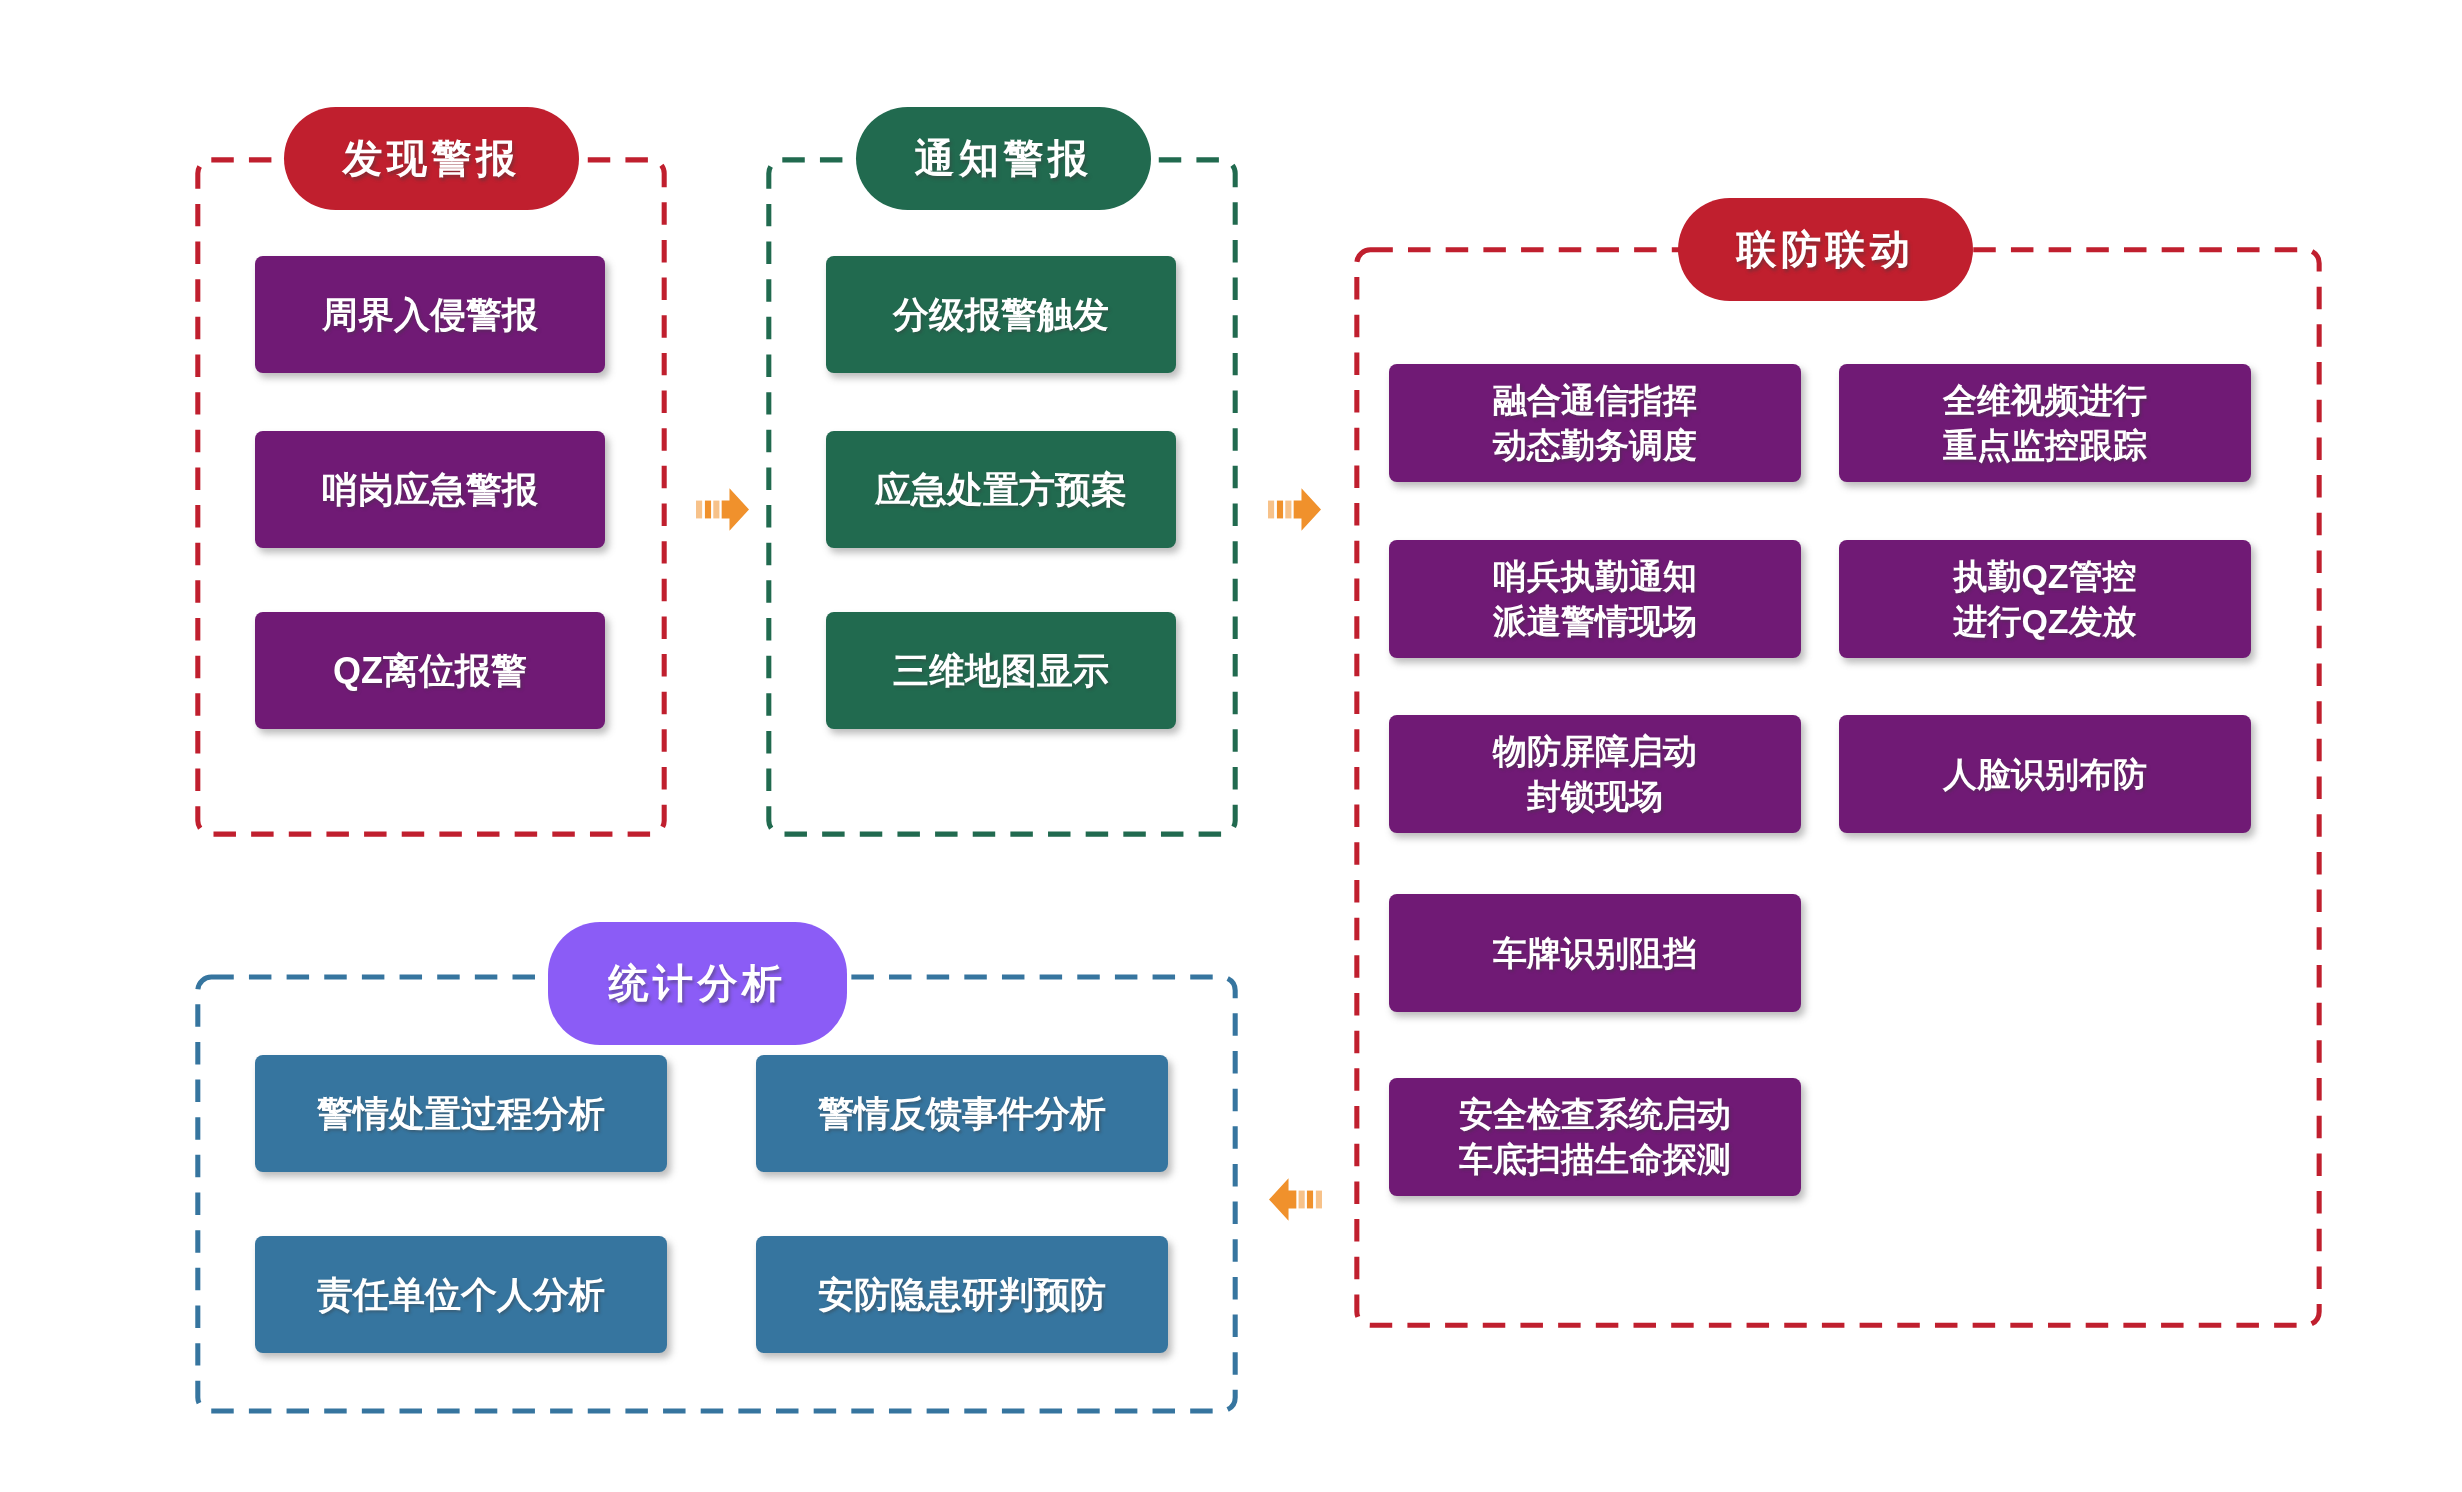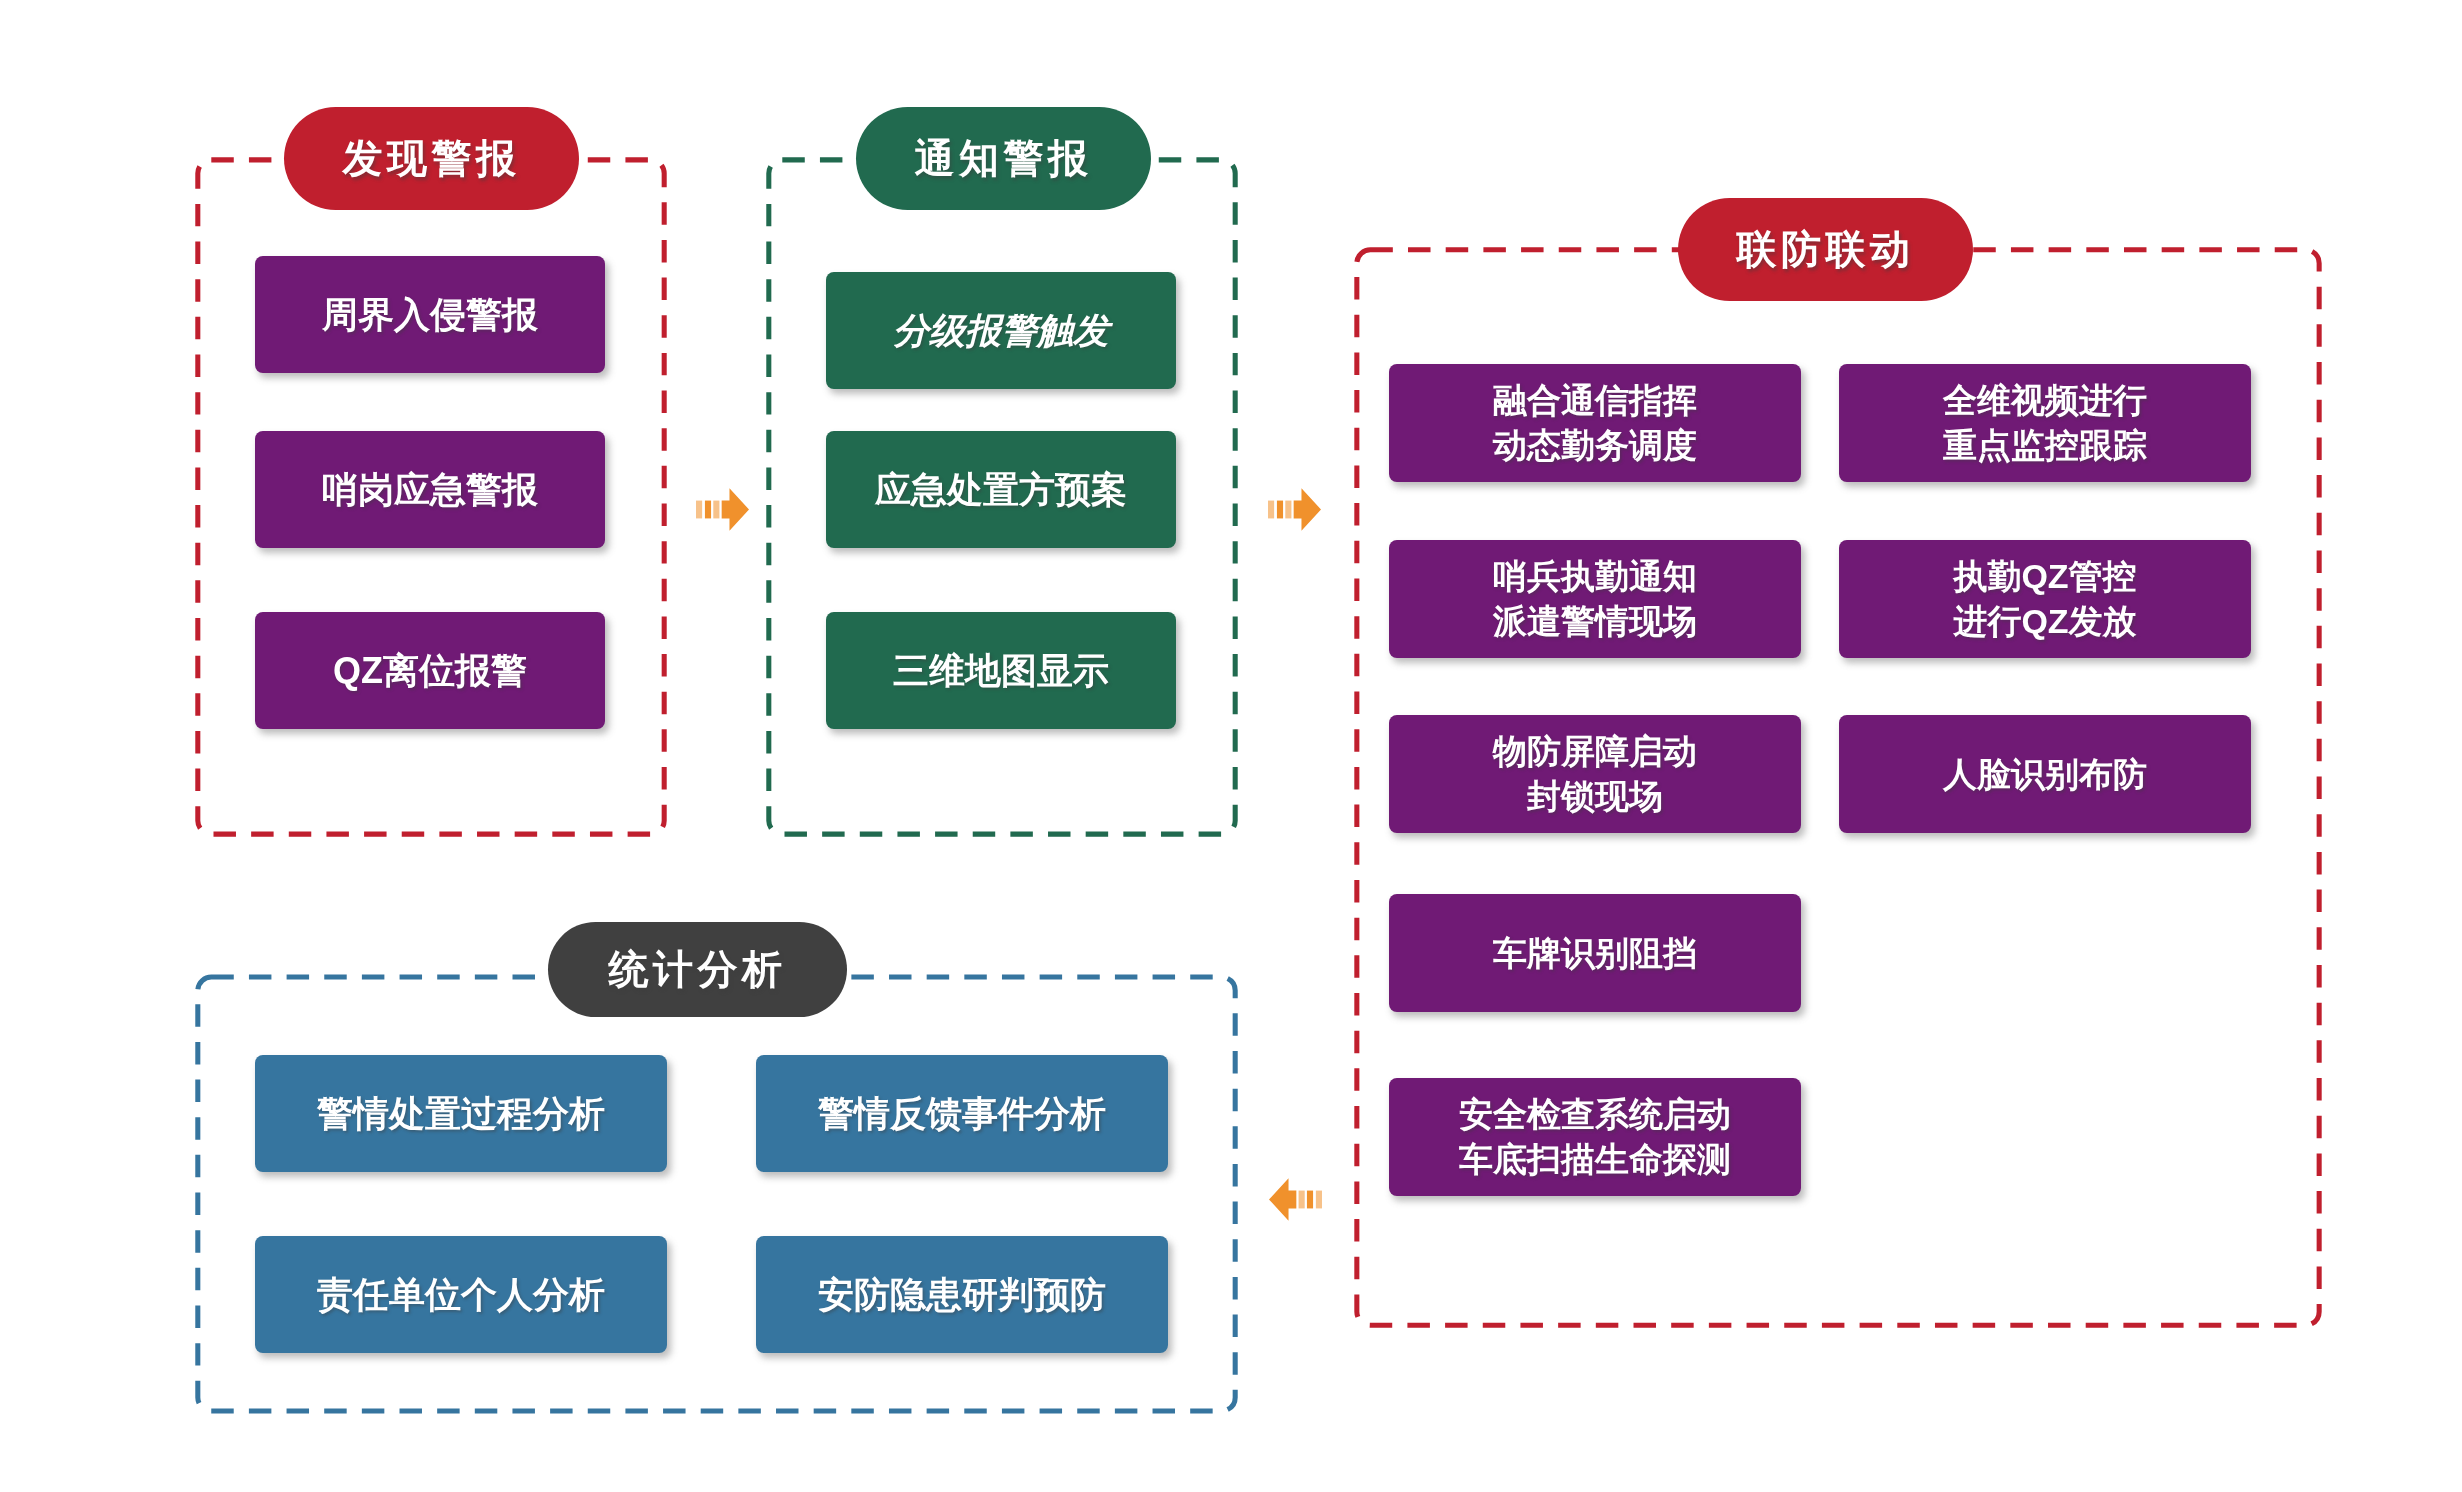--- a/index.html
+++ b/index.html
@@ -46,32 +46,32 @@
   
   .g1-frame{left:195px;top:157px;}
   .g1-pill{left:284px;top:107px;width:295px;height:103px;background:#c01f2e;}
   .g1-btn{left:255px;width:350px;height:117px;font-size:36px;}
   .g1-r0{top:256px;} .g1-r1{top:431px;} .g1-r2{top:612px;}
 
   
   .g2-frame{left:766px;top:157px;}
   .g2-pill{left:856px;top:107px;width:295px;height:103px;background:#216a4f;}
   .g2-btn{left:826px;width:350px;height:117px;font-size:36px;}
-  .g2-r0{top:272px;font-style:italic;} .g2-r1{top:431px;} .g2-r2{top:612px;}
+  .g2-r0{top:256px;} .g2-r1{top:431px;} .g2-r2{top:612px;}
 
   
   .g3-frame{left:1354px;top:247px;}
   .g3-pill{left:1678px;top:198px;width:295px;height:103px;background:#c01f2e;justify-content:center;}
   .g3-btn{width:412px;height:118px;font-size:34px;}
   .g3-c0{left:1389px;} .g3-c1{left:1839px;text-align:right;}
   .g3-r0{top:364px;} .g3-r1{top:540px;} .g3-r2{top:715px;} .g3-r3{top:894px;} .g3-r4{top:1078px;}
 
   
   .g4-frame{left:195px;top:974px;}
-  .g4-pill{left:548px;top:922px;width:299px;height:95px;background:#404040;text-align:center;}
+  .g4-pill{left:548px;top:922px;width:299px;height:123px;background:#8b5cf6;text-align:center;}
   .g4-btn{width:412px;height:117px;font-size:36px;}
   .g4-c0{left:255px;} .g4-c1{left:756px;}
   .g4-r0{top:1055px;} .g4-r1{top:1236px;}
 
   
   .arrow{position:absolute;width:53px;height:47px;z-index:2;}
   #arrow1{left:696px;top:486px;}
   #arrow2{left:1268px;top:486px;}
   #arrow3{left:1269px;top:1176px;transform:scaleX(-1);}
 </style>

